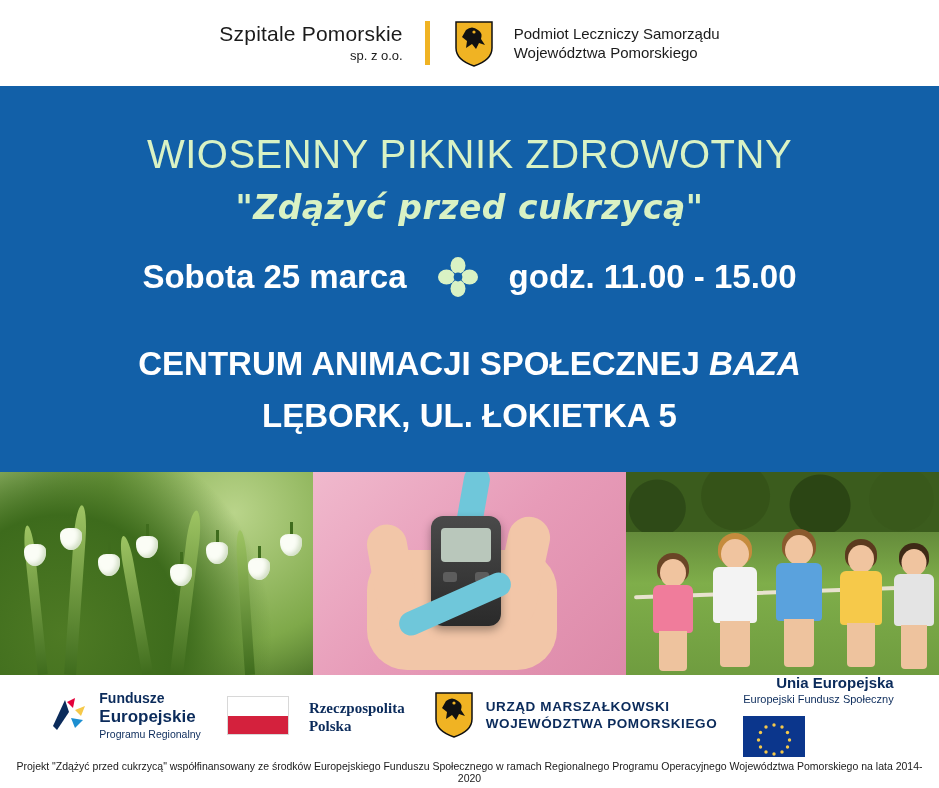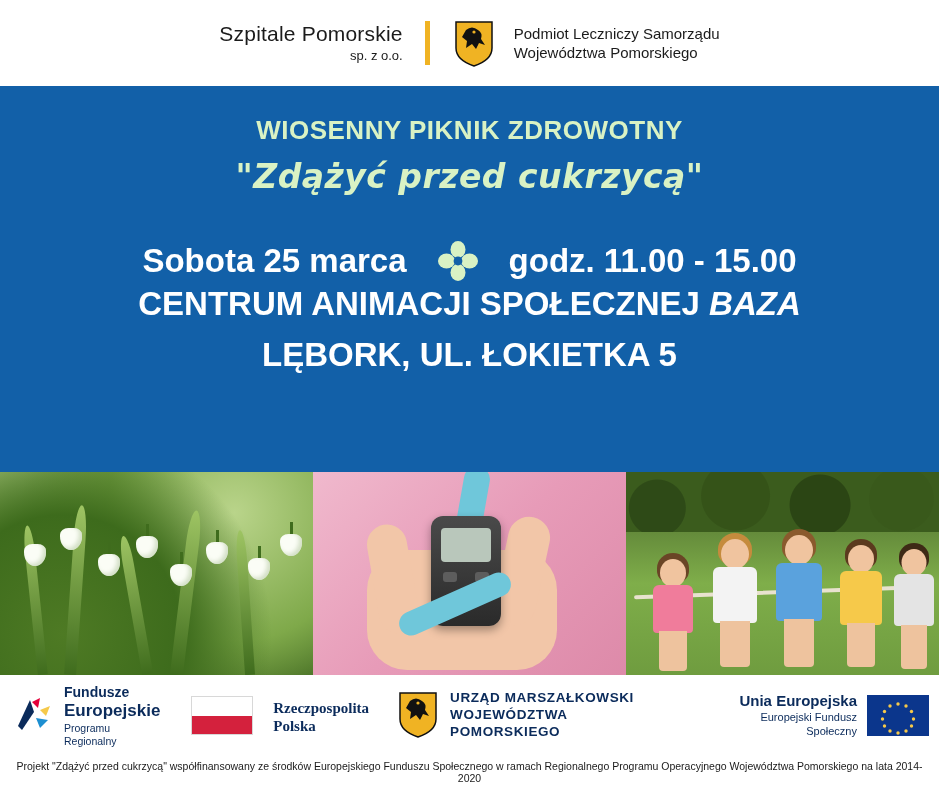--- a/index.html
+++ b/index.html
@@ -75,57 +75,58 @@
   .banner {
     background: #1260a8;
     padding: 24px 20px 28px 20px;
     text-align: center;
     flex: 0 0 auto;
     height: 386px;
     box-sizing: border-box;
     position: relative;
   }
   .banner-title {
-    font-size: 26px;
-    font-weight: bold;
+    font-size: 40px;
+    font-weight: normal;
     color: #d9f2c4;
     letter-spacing: 0.5px;
     line-height: 1.1;
-    margin-top: 6px;
+    margin-top: 22px;
   }
   .banner-subtitle {
     font-size: 33px;
     font-style: italic;
     font-weight: bold;
     color: #d9f2c4;
     margin-top: 12px;
     font-family: "DejaVu Sans", sans-serif;
     letter-spacing: 0.5px;
   }
   .banner-row {
     display: flex;
     align-items: center;
     justify-content: center;
     gap: 30px;
-    margin-top: 44px;
+    margin-top: 29px;
   }
   .banner-date, .banner-time {
     font-size: 33px;
     font-weight: bold;
     color: #ffffff;
   }
   .flower-icon {
     display: inline-flex;
     align-items: center;
     justify-content: center;
   }
   .banner-place {
     font-size: 33px;
     font-weight: bold;
     color: #ffffff;
+    margin-top: 44px;
     line-height: 1.35;
   }
   .banner-place .italic {
     font-style: italic;
   }
   .banner-address {
     font-size: 33px;
     font-weight: bold;
     color: #ffffff;
     margin-top: 10px;
@@ -295,21 +296,21 @@
   .rp-flag .white { height: 50%; background: #ffffff; }
   .rp-flag .red { height: 50%; background: #d4213d; }
   .rp-text { line-height: 1.2; }
   .rp-text div { font-size: 15px; font-weight: bold; color: #0b2b5b; }
 
   .um-logo { display: flex; align-items: center; gap: 9px; }
   .um-text { line-height: 1.25; text-align: left; }
   .um-text .u1 { font-size: 13.5px; font-weight: bold; color: #0b2b5b; letter-spacing: 0.6px; }
   .um-text .u2 { font-size: 13.5px; font-weight: bold; color: #0b2b5b; letter-spacing: 0.6px; }
 
-  .ue-logo { display: flex; align-items: center; gap: 10px; }
+  .ue-logo { display: flex; gap: 10px; flex-direction: column; }
   .ue-text { line-height: 1.25; text-align: right; }
   .ue-text .e1 { font-size: 15px; font-weight: bold; color: #0b2b5b; }
   .ue-text .e2 { font-size: 11px; color: #0b2b5b; }
   .ue-flag {
     width: 62px; height: 41px;
     background: #0b368c;
     position: relative;
   }
 
   

